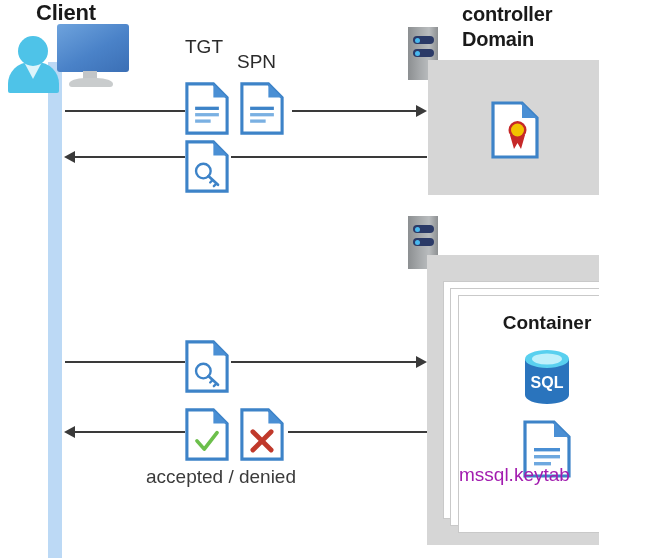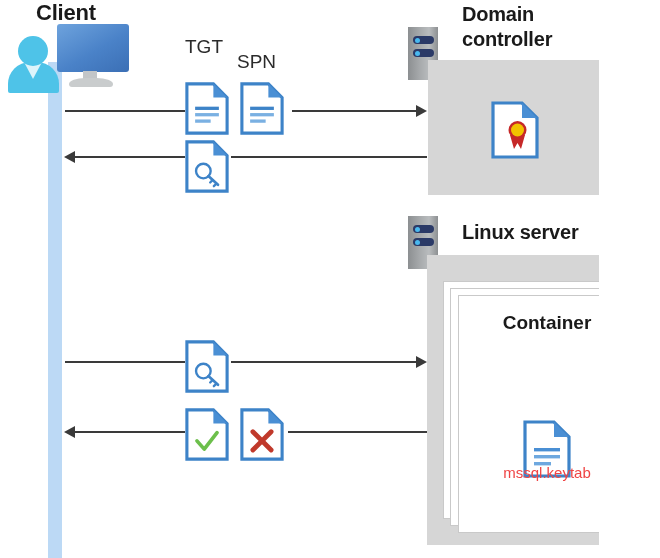--- a/index.html
+++ b/index.html
@@ -133,23 +133,22 @@
   .lbl-accden {
     left: 146px;
     top: 466px;
     font-size: 19px;
     color: #3b3b3b;
   }
   .lbl-keytab {
     left: 0px;
     top: 168px;
     width: 100%;
-    text-align: center;
-    font-size: 15px;
-    color: #ef4444;
+    font-size: 19px;
+    color: #a21caf;
   }
 
   
   .monitor-screen {
     left: 57px; top: 24px;
     width: 72px; height: 48px;
     border-radius: 3px;
     background: linear-gradient(150deg, #6ea3dd 0%, #4a82c8 55%, #3b6fb5 100%);
   }
   .monitor-neck {
@@ -208,49 +207,56 @@
   </div>
 
   <div class="abs rack rack-dc">
     <span class="slot s1"></span>
     <span class="slot s2"></span>
   </div>
 
   <div class="abs gray-panel dc-panel"></div>
 
   <div class="abs title-bold dc-title">
+    <div>controller</div>
     <div>Domain</div>
-    <div>controller</div>
   </div>
 
   <div class="doc" style="left:491px; top:101px;">
     <svg width="48" height="58" viewBox="0 0 48 58">
       <path d="M2 2 H31 L46 17 V56 H2 Z" fill="#ffffff" stroke="#3d83c8" stroke-width="3.2"></path>
       <path d="M31 2 L46 17 H31 Z" fill="#4a8fd4"></path>
       <path d="M19 34 l4 14 l3.5 -6 l3.5 6 l4 -14 Z" fill="#c62828"></path>
       <circle cx="26.5" cy="29" r="9" fill="#c62828"></circle>
       <circle cx="26.5" cy="29" r="6.5" fill="#f2c200"></circle>
     </svg>
   </div>
 
   <div class="abs rack rack-lx">
     <span class="slot s1"></span>
     <span class="slot s2"></span>
   </div>
 
   <div class="abs gray-panel lx-panel"></div>
 
-  <div class="abs title-bold linux-title">Linux server</div>
 
   <div class="abs card card-back2"></div>
   <div class="abs card card-back1"></div>
 
   <div class="abs card card-front">
     <div class="abs container-title" style="top:16px;">Container</div>
 
+    <div class="doc" style="left:62px; top:52px;">
+      <svg width="52" height="58" viewBox="0 0 52 58">
+        <path d="M4 11 v36 c0 5 10 9 22 9 s22 -4 22 -9 v-36 Z" fill="#2a74bd"></path>
+        <ellipse cx="26" cy="11" rx="22" ry="9" fill="#59d0ef"></ellipse>
+        <ellipse cx="26" cy="11" rx="15" ry="5.5" fill="#bff0fb"></ellipse>
+        <text x="26" y="40" font-family="Liberation Sans, sans-serif" font-size="16" font-weight="bold" fill="#ffffff" text-anchor="middle">SQL</text>
+      </svg>
+    </div>
 
     <div class="doc" style="left:64px; top:124px;">
       <svg width="48" height="58" viewBox="0 0 48 58">
         <path d="M2 2 H31 L46 17 V56 H2 Z" fill="#ffffff" stroke="#3d83c8" stroke-width="3.2"></path>
         <path d="M31 2 L46 17 H31 Z" fill="#4a8fd4"></path>
         <rect x="11" y="28" width="26" height="3.4" fill="#4a8fd4"></rect>
         <rect x="11" y="35" width="26" height="3.4" fill="#6ea8df"></rect>
         <rect x="11" y="42" width="17" height="3.4" fill="#6ea8df"></rect>
       </svg>
     </div>
@@ -328,14 +334,15 @@
   </div>
 
   <div class="doc" style="left:240px; top:408px;">
     <svg width="44" height="53" viewBox="0 0 48 58">
       <path d="M2 2 H31 L46 17 V56 H2 Z" fill="#ffffff" stroke="#3d83c8" stroke-width="3.4"></path>
       <path d="M31 2 L46 17 H31 Z" fill="#4a8fd4"></path>
       <path d="M14 26 L34 46 M34 26 L14 46" fill="none" stroke="#c0392b" stroke-width="5.2" stroke-linecap="round"></path>
     </svg>
   </div>
 
+  <div class="abs lbl-accden">accepted / denied</div>
 
 </div>
 
 </body></html>

